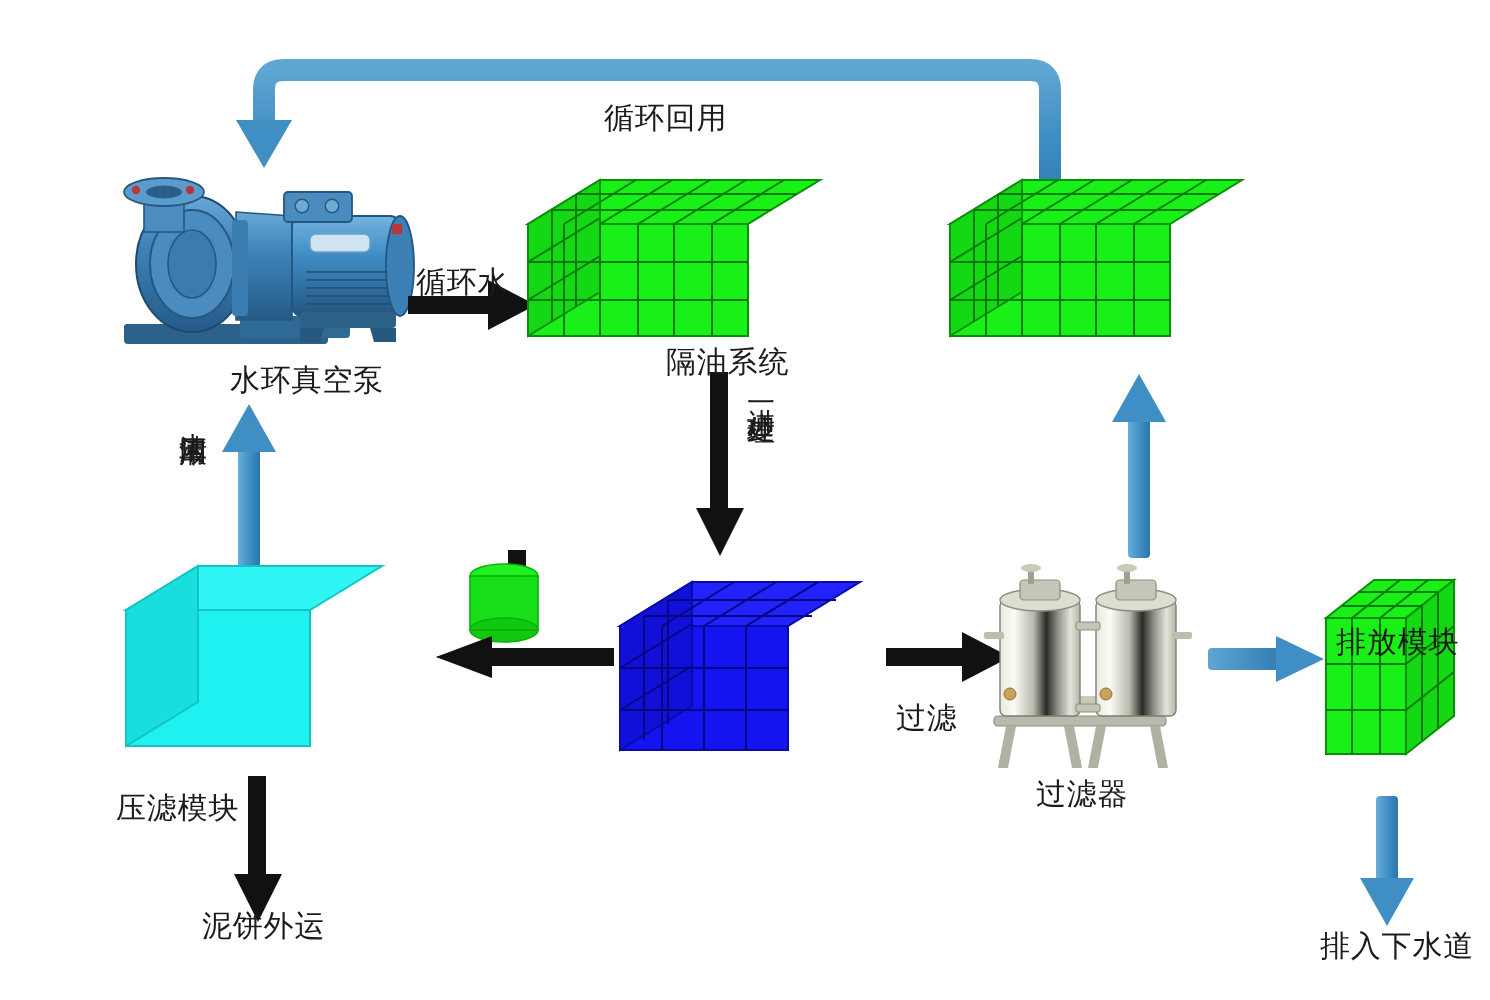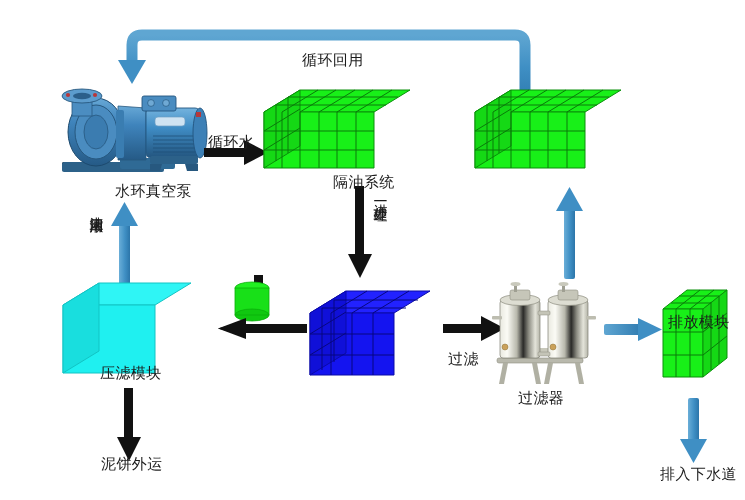--- a/index.html
+++ b/index.html
@@ -334,21 +334,21 @@
 
   <div class="label" style="left:88px; top:183px;margin-left:27px;">水环真空泵</div>
 
   <div class="label" style="left:333px; top:174px;">隔油系统</div>
 
 
   <div class="label vert" style="left:374px; top:193px; font-size:14px;">进一步处理</div>
 
   <div class="label vert" style="left:90px; top:205px; font-size:14px;">上清液回用</div>
 
-  <div class="label" style="left:58px; top:365px;margin-left:42px;">压滤模块</div>
+  <div class="label" style="left:58px; top:397px;">压滤模块</div>
 
   <div class="label" style="left:101px; top:456px;">泥饼外运</div>
 
 
 
   <div class="label" style="left:448px; top:353px;font-family:Liberation Mono, monospace;">过滤</div>
 
   <div class="label" style="left:518px; top:390px;">过滤器</div>
 
   <div class="label" style="left:668px; top:268px;margin-top:46px;">排放模块</div>

